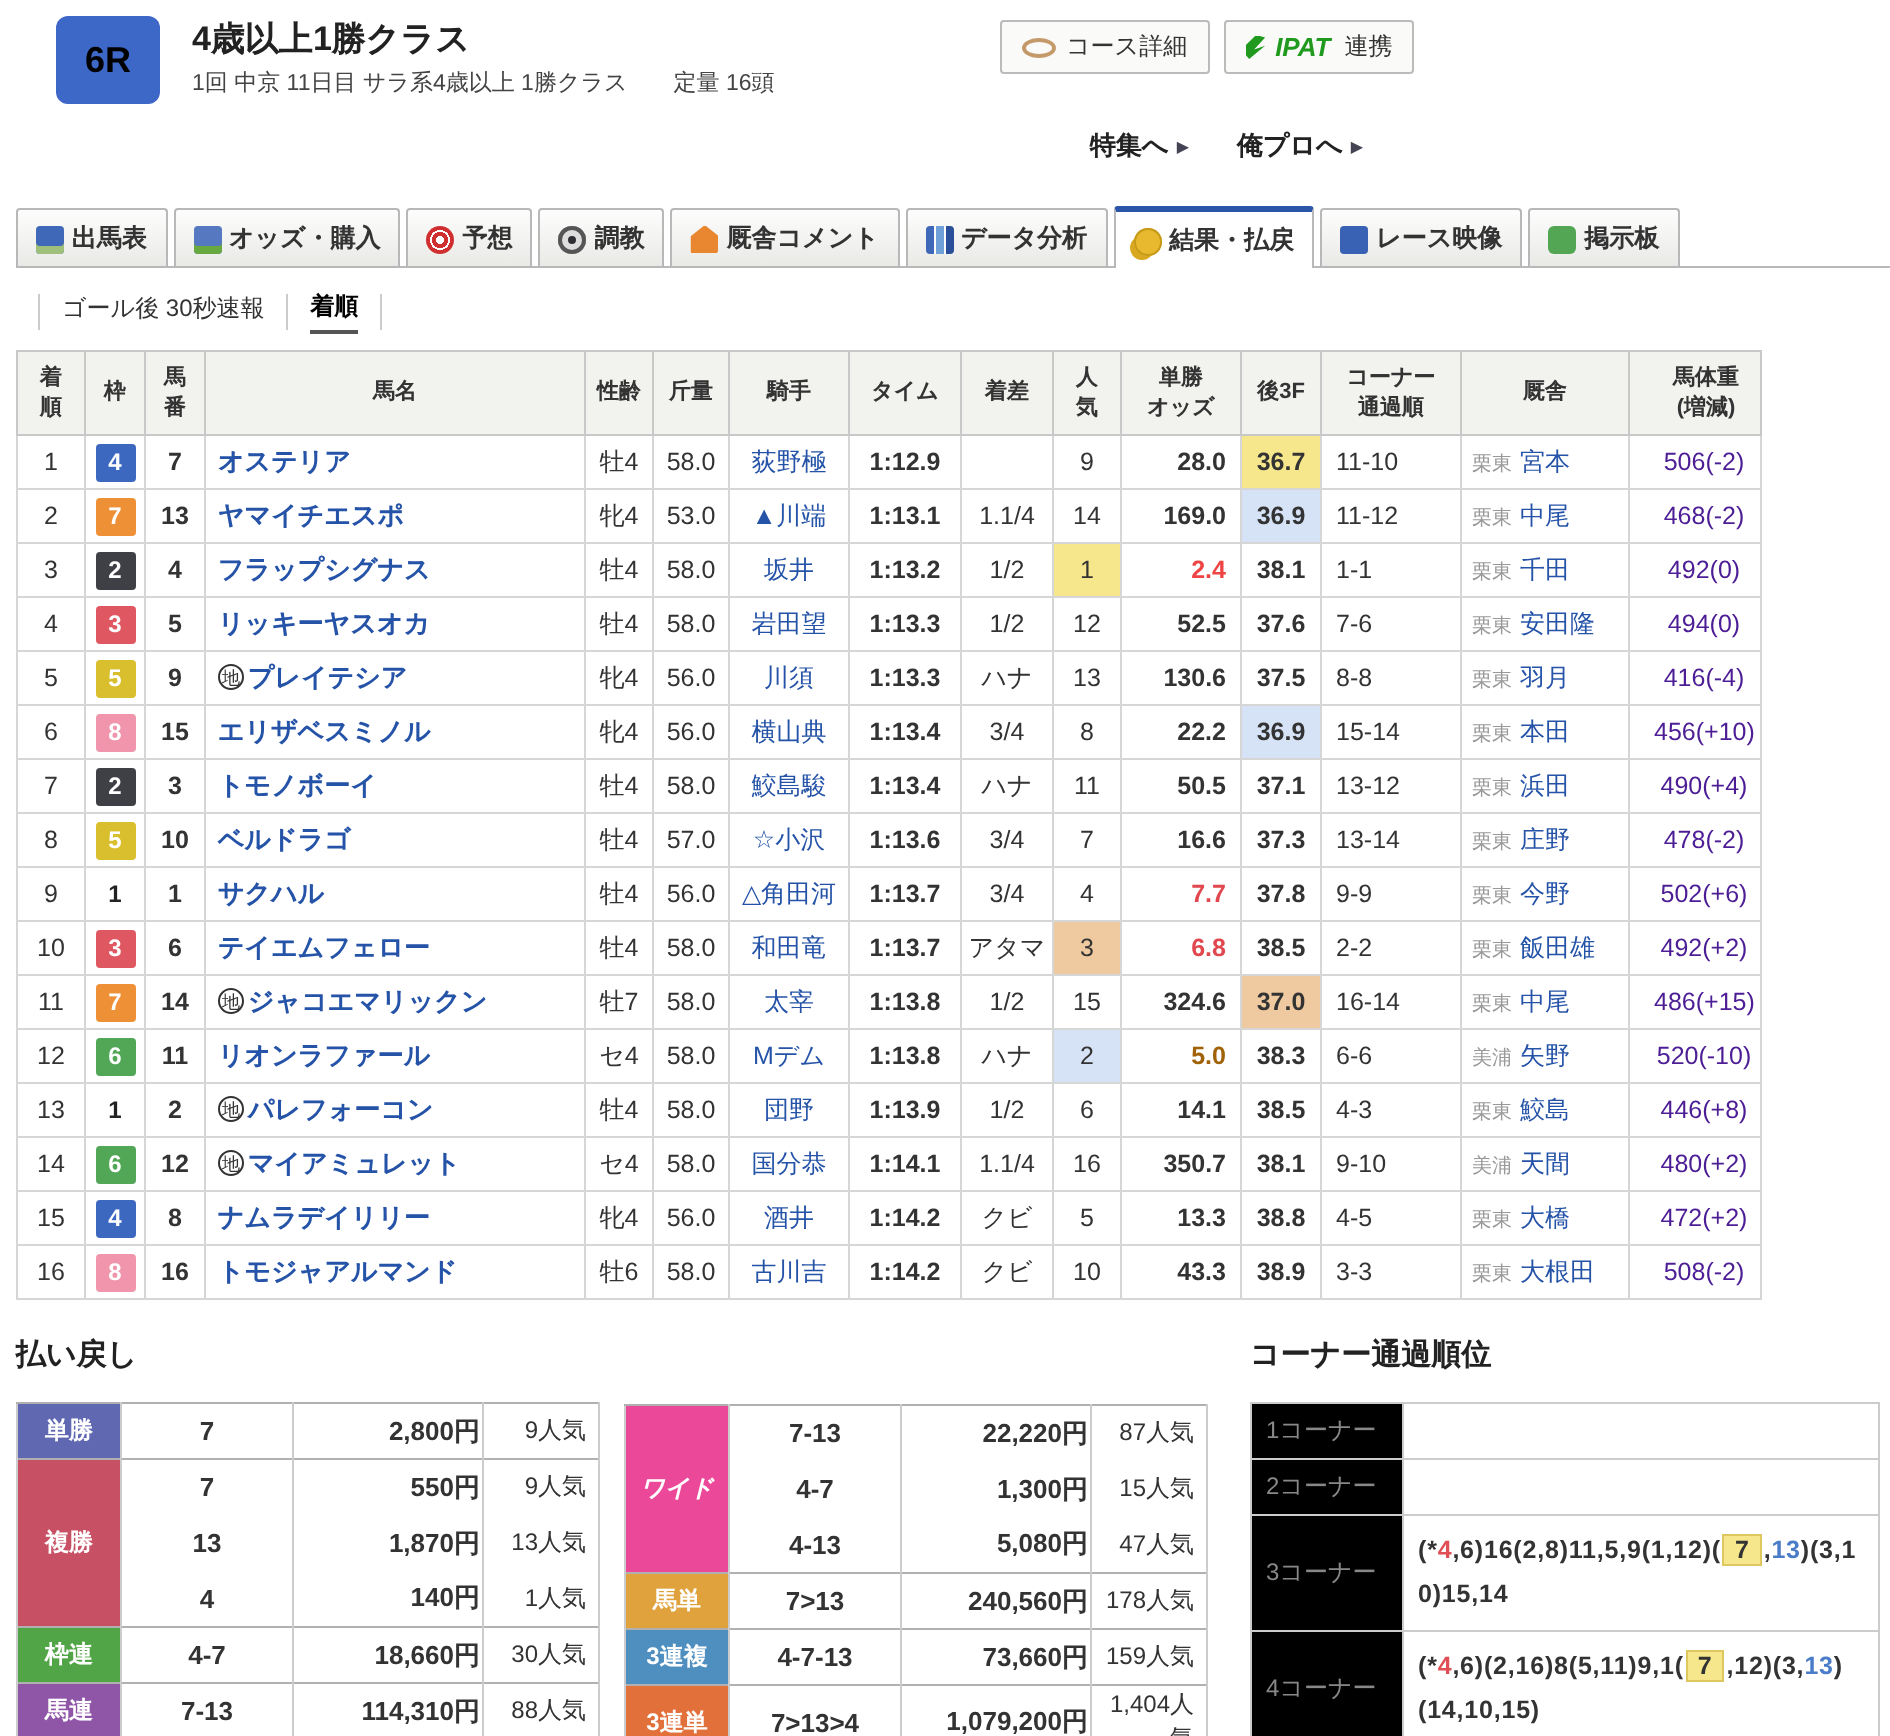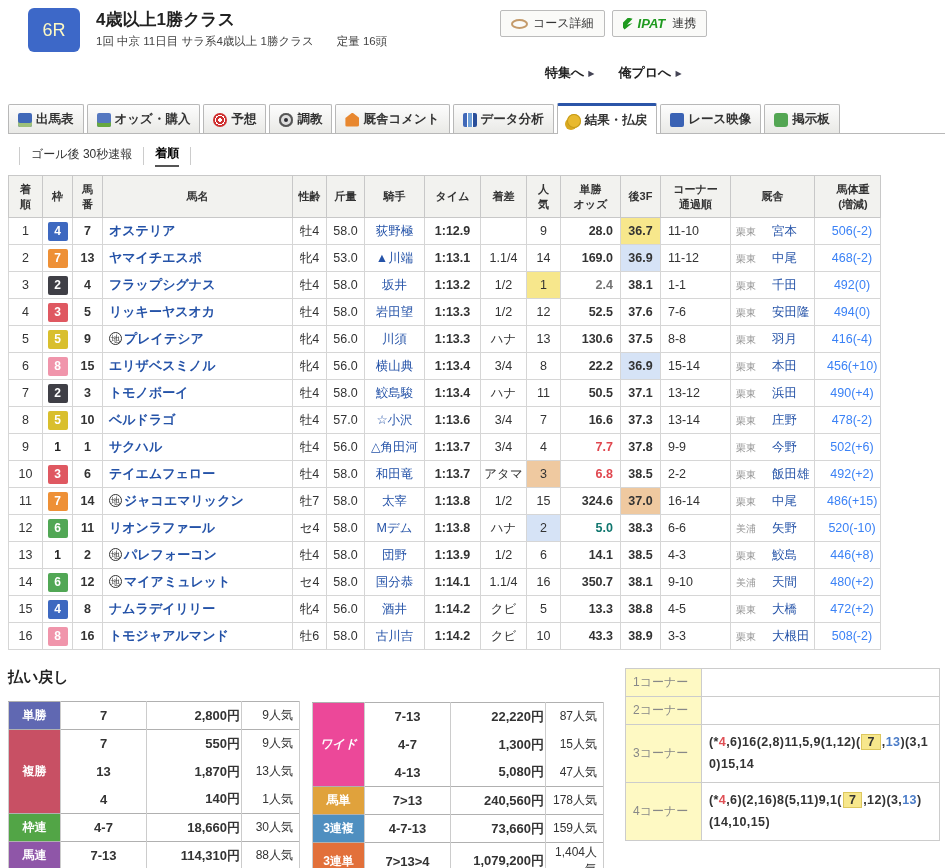--- a/index.html
+++ b/index.html
@@ -7,21 +7,21 @@
     width: 945px; height: 868px; margin: 0; background: #fff;
     font-family: "Liberation Sans", "DejaVu Sans", sans-serif;
     color: #333; overflow: hidden; font-size: 13px;
   }
   a { text-decoration: none; color: inherit; cursor: pointer; }
 
   
   header { position: relative; height: 96px; padding: 8px 0 0 28px; }
   .race-no {
     position: absolute; left: 28px; top: 8px; width: 52px; height: 44px;
-    background: #3d68c8; border-radius: 6px; color: #fef9c3; font-weight: normal;
+    background: #3d68c8; border-radius: 6px; color: #000000; font-weight: bold;
     font-size: 18px; display: flex; align-items: center; justify-content: center;
   }
   .head-main { margin-left: 68px; }
   .head-main h1 { margin: 0 0 2px; font-size: 17px; color: #222; }
   .info-line { font-size: 11.5px; color: #444; margin-top: 3px; white-space: pre; }
   .sun { color: #f0a020; margin: 0 3px; font-size: 12px; }
   .head-buttons { position: absolute; left: 500px; top: 10px; display: flex; gap: 7px; }
   .hbtn {
     display: inline-flex; align-items: center; gap: 5px; border: 1px solid #bbb;
     background: #fafaf8; font-size: 12px; padding: 4px 10px; border-radius: 2px;
@@ -88,39 +88,39 @@
   .hname { color: #2553a8; font-weight: bold; font-size: 13px; }
   .jname, .tname { color: #2553a8; font-weight: 400; }
   .hmark { display: inline-block; width: 13px; height: 13px; line-height: 12px; border: 1px solid #333; border-radius: 50%;
            font-size: 9px; color: #333; text-align: center; margin-right: 2px; vertical-align: 1px; font-weight: normal; }
   .c-num { font-weight: bold; }
   .c-time { font-weight: bold; }
   .c-odds { text-align: right !important; font-weight: bold; padding-right: 7px !important; }
   .c-3f { font-weight: bold; }
   .c-corner { text-align: left !important; padding-left: 7px !important; }
   .c-stable { text-align: left !important; padding-left: 5px !important; }
-  .region { font-size: 10px; color: #999; margin-right: 16px; }
-  .c-body { color: #3b82f6; }
+  .region { font-size: 10px; color: #999; margin-right: 4px; }
+  .c-body { color: #4c1d95; }
 
   
   .bottom { display: flex; margin: 18px 5px 0 8px; align-items: flex-start; }
   .bottom h2 { font-size: 15px; margin: 0 0 14px; color: #222; }
   .pay-col { width: 292px; }
   .pay-col2 { width: 292px; margin-left: 12px; padding-top: 34px; }
   .corner-col { margin-left: auto; width: 315px; }
   .paytable { border-collapse: collapse; width: 100%; font-size: 12.5px; border: 1px solid #b0b0b0; }
   .paytable td { height: 28px; border-left: 1px solid #ccc; border-right: 1px solid #ccc; }
   .paytable tr.group-start td { border-top: 1px solid #b0b0b0; }
   .ptype { width: 52px; color: #fff; font-weight: bold; text-align: center; font-size: 12px; }
   .pcombo { width: 86px; text-align: center; font-weight: bold; font-size: 13px; }
   .pamount { text-align: right; font-weight: bold; font-size: 13px; }
   .ppop { width: 58px; text-align: right; padding-right: 6px; font-size: 12px; color: #333; }
   .cornertable { border-collapse: collapse; width: 100%; border: 1px solid #ccc; font-size: 12.5px; table-layout: fixed; }
   .cornertable td { border: 1px solid #ccc; padding: 3px 7px; vertical-align: middle; }
-  .clabel { width: 76px; background: #fef9c3; color: #888; font-size: 12px; }
+  .clabel { width: 76px; background: #000000; color: #888; font-size: 12px; }
   .ccontent { font-weight: 600; color: #333; letter-spacing: 0.4px; line-height: 1.7; word-break: break-all; }
   .cornertable tr:nth-child(-n+2) td { height: 28px; }
   .cornertable tr:nth-child(n+3) td { height: 58px; }
   .seg-first { background: #f7e78c; box-shadow: inset 0 0 0 1px #ddc75e; padding: 1px 6px; font-weight: bold; margin: 0 1px; }
   .seg-second { color: #4a7cc8; }
   .seg-third { color: #df4f55; }
 </style>
 </head>
 <body>
 
@@ -265,21 +265,21 @@
         <td class="c-pos">3</td>
         <td class="c-frame"><span class="fbox" style="background: rgb(63, 63, 70); color: rgb(255, 255, 255);">2</span></td>
         <td class="c-num">4</td>
         <td class="c-name"><a class="hname">フラップシグナス</a></td>
         <td class="c-sex">牡4</td>
         <td class="c-wt">58.0</td>
         <td class="c-jockey"><a class="jname">坂井</a></td>
         <td class="c-time">1:13.2</td>
         <td class="c-margin">1/2</td>
         <td class="c-fav" style="background: rgb(247, 231, 140);">1</td>
-        <td class="c-odds" style="color: #737373; margin-top: 16px;">2.4</td>
+        <td class="c-odds" style="color: #ef4444; margin-top: 16px;">2.4</td>
         <td class="c-3f">38.1</td>
         <td class="c-corner">1-1</td>
         <td class="c-stable"><span class="region">栗東</span><a class="tname">千田</a></td>
         <td class="c-body">492(0)</td>
       </tr>
       <tr>
         <td class="c-pos">4</td>
         <td class="c-frame"><span class="fbox" style="background: rgb(223, 88, 97); color: rgb(255, 255, 255);">3</span></td>
         <td class="c-num">5</td>
         <td class="c-name"><a class="hname">リッキーヤスオカ</a></td>
@@ -418,21 +418,21 @@
         <td class="c-pos">12</td>
         <td class="c-frame"><span class="fbox" style="background: rgb(81, 167, 85); color: rgb(255, 255, 255);">6</span></td>
         <td class="c-num">11</td>
         <td class="c-name"><a class="hname">リオンラファール</a></td>
         <td class="c-sex">セ4</td>
         <td class="c-wt">58.0</td>
         <td class="c-jockey"><a class="jname">Mデム</a></td>
         <td class="c-time">1:13.8</td>
         <td class="c-margin">ハナ</td>
         <td class="c-fav" style="background: rgb(214, 227, 246);">2</td>
-        <td class="c-odds" style="color: #0f766e;">5.0</td>
+        <td class="c-odds" style="color: #a16207;">5.0</td>
         <td class="c-3f">38.3</td>
         <td class="c-corner">6-6</td>
         <td class="c-stable"><span class="region">美浦</span><a class="tname">矢野</a></td>
         <td class="c-body">520(-10)</td>
       </tr>
       <tr>
         <td class="c-pos">13</td>
         <td class="c-frame"><span class="fbox" style="background: rgb(255, 255, 255); color: rgb(34, 34, 34);">1</span></td>
         <td class="c-num">2</td>
         <td class="c-name"><span class="hmark">地</span><a class="hname">パレフォーコン</a></td>
@@ -578,20 +578,21 @@
           <tr class="group-start">
             <td class="ptype" rowspan="1" style="background: rgb(226, 112, 58);">3連単</td>
             <td class="pcombo">7&gt;13&gt;4</td>
             <td class="pamount">1,079,200円</td>
             <td class="ppop">1,404人気</td>
           </tr>
         </tbody>
       </table>
   </div>
   <div class="corner-col">
+    <h2>コーナー通過順位</h2>
     <table class="cornertable">
         <tbody>
           <tr>
             <td class="clabel">1コーナー</td>
             <td class="ccontent"></td>
           </tr>
           <tr>
             <td class="clabel">2コーナー</td>
             <td class="ccontent"></td>
           </tr>

